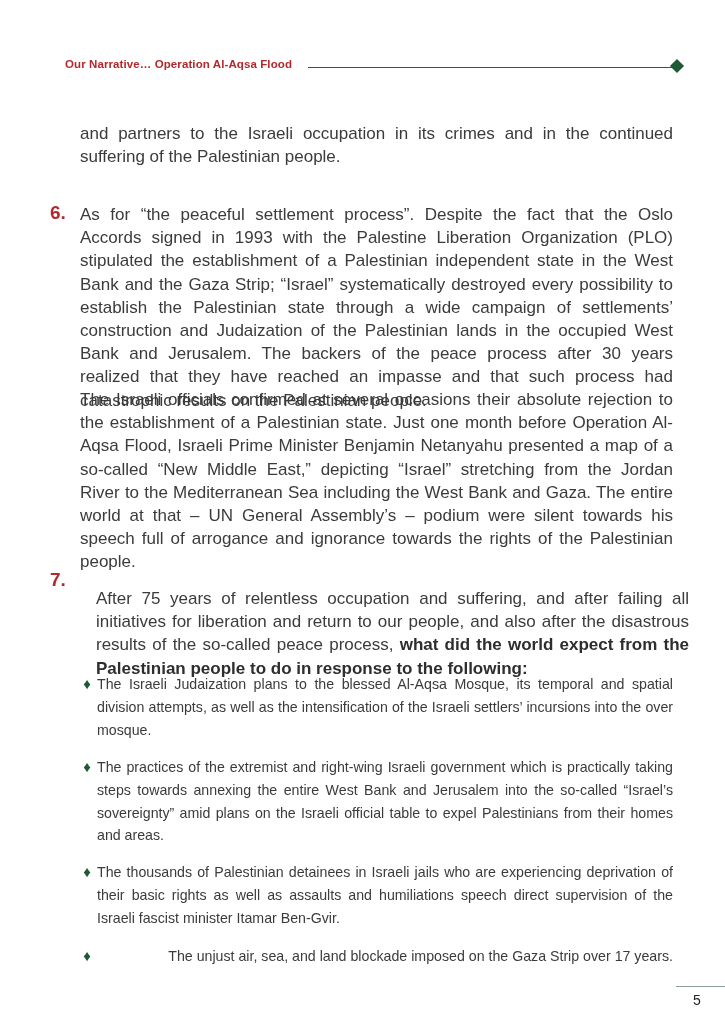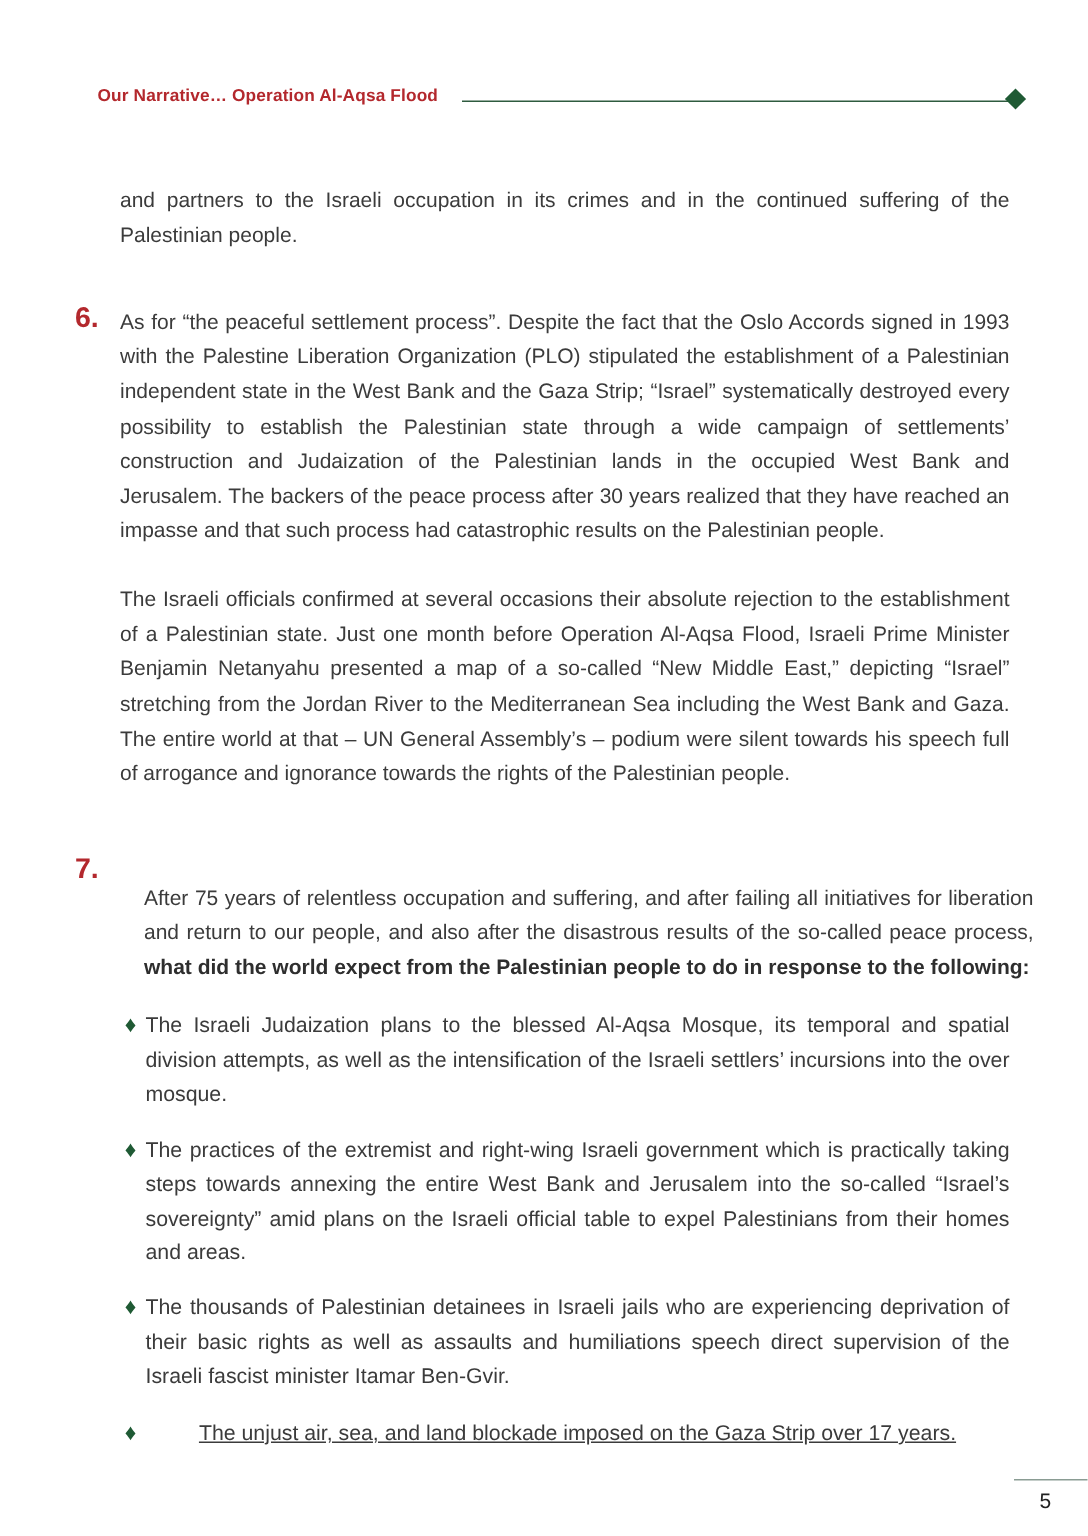--- a/index.html
+++ b/index.html
@@ -6,21 +6,21 @@
   body { width:725px; height:1024px; position:relative; overflow:hidden;
          font-family:"Liberation Sans", "DejaVu Sans", sans-serif; color:#3a3a3a; }
   .header { position:absolute; left:53px; top:58px; width:622px; height:20px;margin-left:12px; }
   .header-title { position:absolute; left:0; top:0; font-size:11.5px; font-weight:bold;
                   color:#b3282d; white-space:nowrap; letter-spacing:0.1px; }
   .header-line { position:absolute; left:243px; top:9px; width:370px; height:0;
                  border-top:1.3px solid #2e5b3f; }
   .header-diamond { position:absolute; left:607px; top:3px; width:10px; height:10px;
                     background:#1f5a34; transform:rotate(45deg); }
 
-  .para { position:absolute; left:80px; width:593px; font-size:14px; line-height:23.2px;
+  .para { position:absolute; left:80px; width:593px; font-size:17px; line-height:23.2px;
           text-align:justify; color:#3b3b3b; }
   .para b { color:#2e2e2e; }
   .num { position:absolute; left:50px; font-size:19px; font-weight:bold; color:#b3282d;
          line-height:23px; }
   .bullet { position:absolute; left:80px; width:593px; font-size:14.2px; line-height:22.8px;
             color:#3b3b3b; text-align:justify; }
   .bullet .diam { position:absolute; left:0; top:2px; width:14px; text-align:center;
                   color:#1f5a34; font-size:15px; line-height:18px; }
   .bullet .btext { position:absolute; left:17px; right:0; top:0; text-align:justify; }
 
@@ -53,17 +53,17 @@
 <div class="bullet" style="top:756px;">
   <span class="diam">♦</span>
   <span class="btext">The practices of the extremist and right-wing Israeli government which is practically taking steps towards annexing the entire West Bank and Jerusalem into the so-called “Israel’s sovereignty” amid plans on the Israeli official table to expel Palestinians from their homes and areas.</span>
 </div>
 <div class="bullet" style="top:861px;">
   <span class="diam">♦</span>
   <span class="btext">The thousands of Palestinian detainees in Israeli jails who are experiencing deprivation of their basic rights as well as assaults and humiliations speech direct supervision of the Israeli fascist minister Itamar Ben-Gvir.</span>
 </div>
 <div class="bullet" style="top:945px;">
   <span class="diam">♦</span>
-  <span class="btext" style="text-align:center;text-decoration:underline;">The unjust air, sea, and land blockade imposed on the Gaza Strip over 17 years.</span>
+  <span class="btext" style="text-align:right;">The unjust air, sea, and land blockade imposed on the Gaza Strip over 17 years.</span>
 </div>
 
 <div class="footer-line"></div>
 <span class="page-num">5</span>
 
 </body></html>

